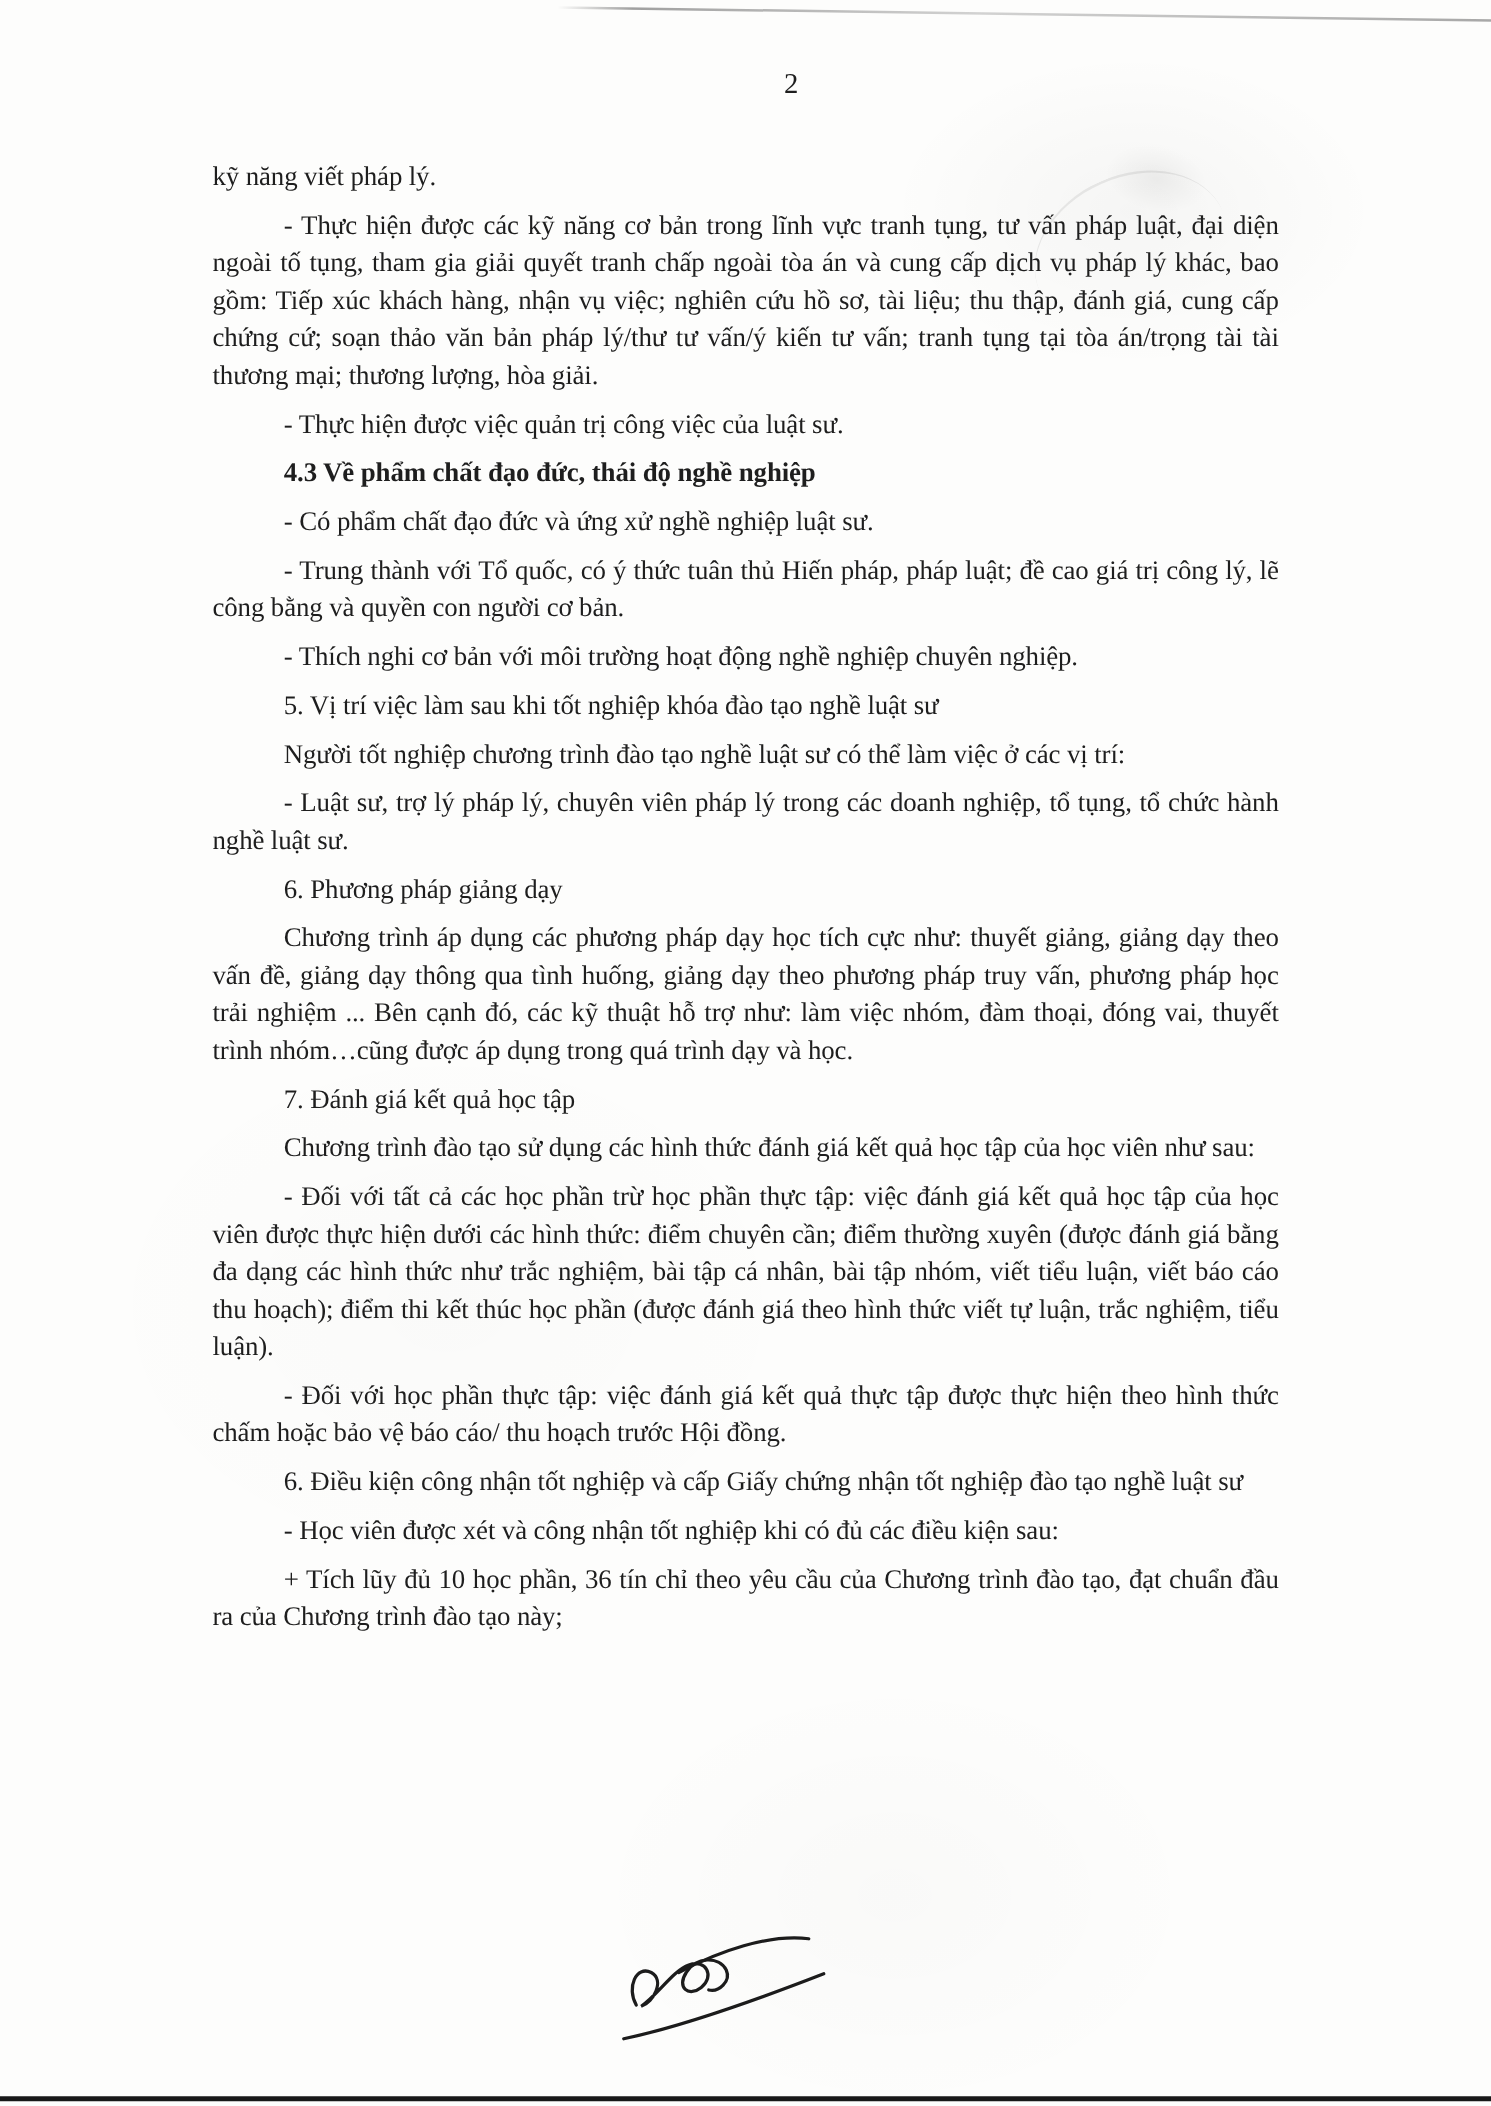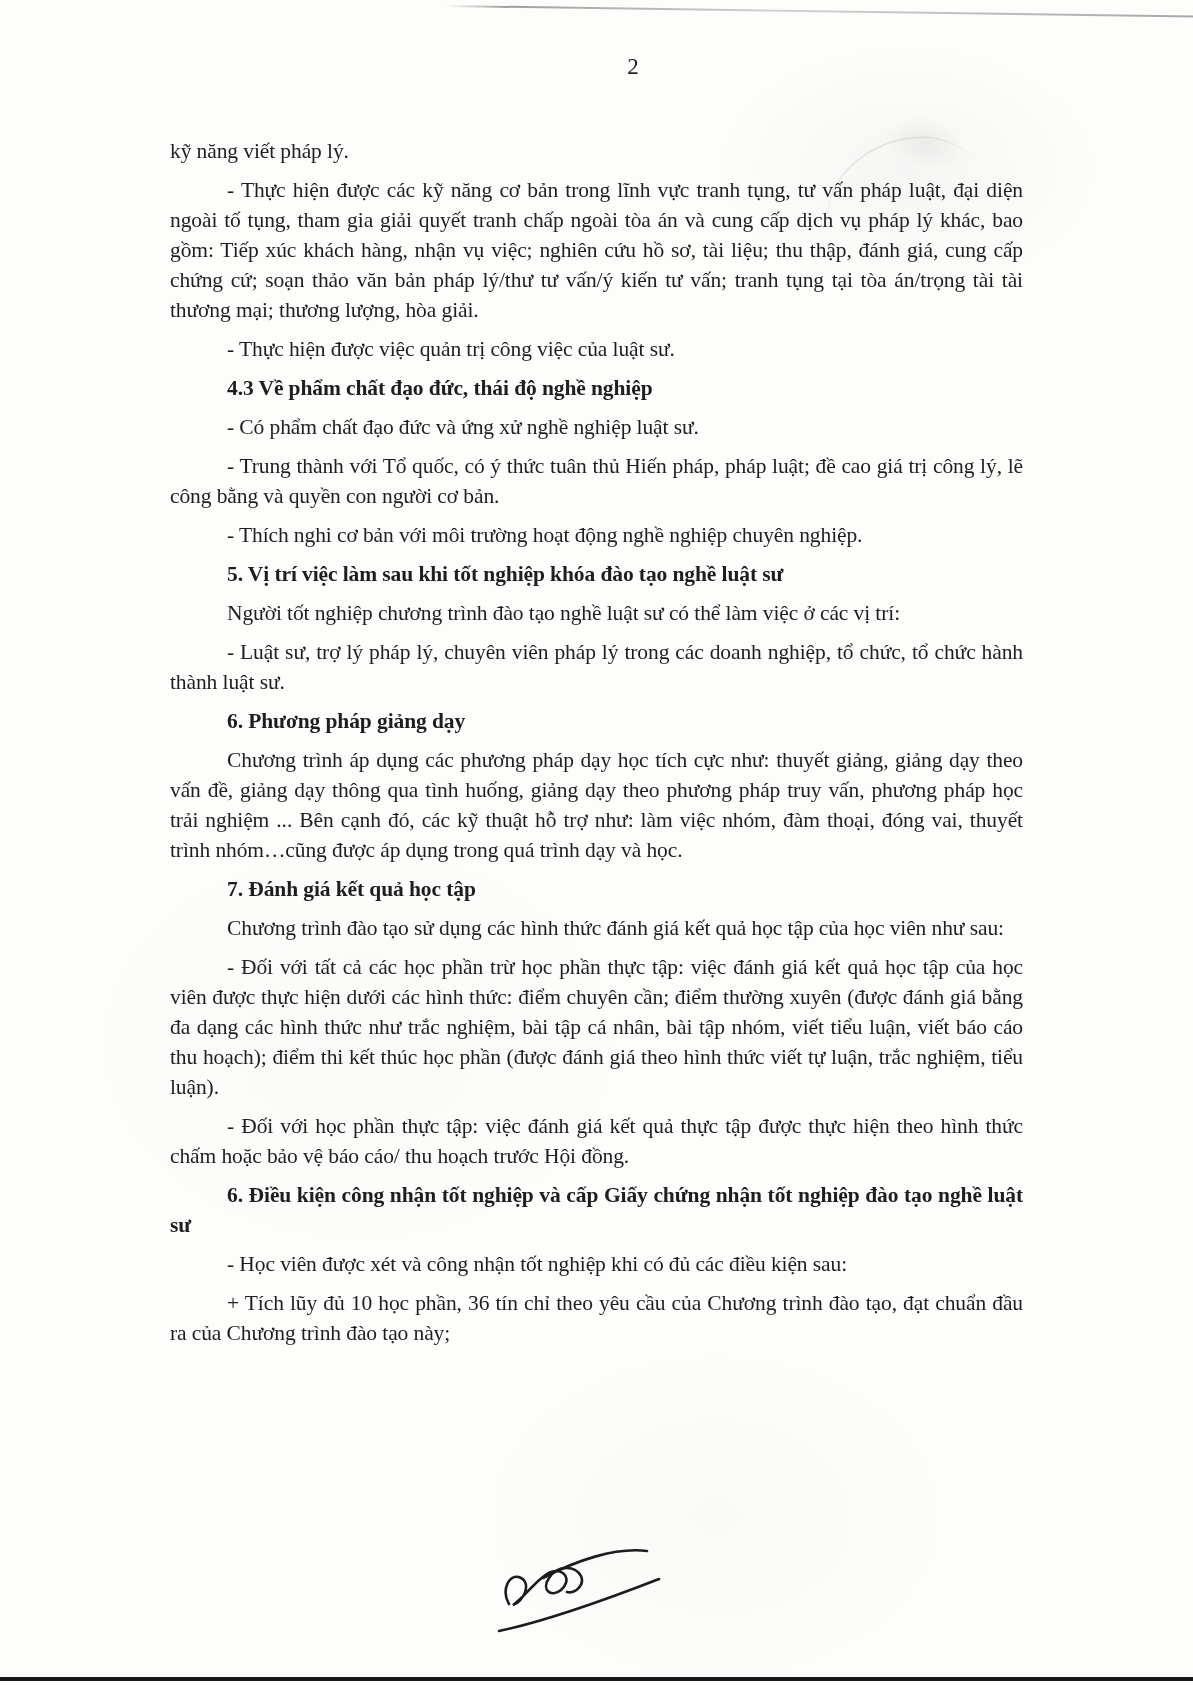--- a/index.html
+++ b/index.html
@@ -36,29 +36,29 @@
   .scan-smudge2{
     position:absolute;left:870px;top:108px;width:110px;height:70px;
     background:radial-gradient(closest-side, rgba(0,0,0,0.05), transparent 75%);
     transform:rotate(12deg);
   }
   .scan-line-bottom{
     position:absolute;left:0;top:1677px;width:1193px;height:4px;
     background:#181818;
   }
   .content{
-    position:absolute;left:170px;top:136px;width:853px;
+    position:absolute;left:170px;top:126px;width:853px;
     font-size:21.5px;line-height:30px;
     text-align:justify;
     letter-spacing:-0.1px;
   }
   .content p{margin:0 0 9px 0;text-indent:57px;}
   .content p.cont{text-indent:0;}
   .content p.gap-lg{margin-top:8px;}
-  .h-b{font-weight:bold;}
+  .h-b{font-weight:normal;}
   .h-bi{font-weight:bold;}
   .signature{
     position:absolute;left:487px;top:1532px;width:190px;height:105px;
   }
   .signature svg{width:100%;height:100%;display:block;}
 </style>
 </head>
 <body>
 
 <div class="page">
@@ -72,21 +72,21 @@
   <div class="content">
     <p class="cont">kỹ năng viết pháp lý.</p>
     <p>- Thực hiện được các kỹ năng cơ bản trong lĩnh vực tranh tụng, tư vấn pháp luật, đại diện ngoài tố tụng, tham gia giải quyết tranh chấp ngoài tòa án và cung cấp dịch vụ pháp lý khác, bao gồm: Tiếp xúc khách hàng, nhận vụ việc; nghiên cứu hồ sơ, tài liệu; thu thập, đánh giá, cung cấp chứng cứ; soạn thảo văn bản pháp lý/thư tư vấn/ý kiến tư vấn; tranh tụng tại tòa án/trọng tài tài thương mại; thương lượng, hòa giải.</p>
     <p>- Thực hiện được việc quản trị công việc của luật sư.</p>
     <p class="h-bi">4.3 Về phẩm chất đạo đức, thái độ nghề nghiệp</p>
     <p>- Có phẩm chất đạo đức và ứng xử nghề nghiệp luật sư.</p>
     <p>- Trung thành với Tổ quốc, có ý thức tuân thủ Hiến pháp, pháp luật; đề cao giá trị công lý, lẽ công bằng và quyền con người cơ bản.</p>
     <p>- Thích nghi cơ bản với môi trường hoạt động nghề nghiệp chuyên nghiệp.</p>
     <p class="h-b">5. Vị trí việc làm sau khi tốt nghiệp khóa đào tạo nghề luật sư</p>
     <p>Người tốt nghiệp chương trình đào tạo nghề luật sư có thể làm việc ở các vị trí:</p>
-    <p>- Luật sư, trợ lý pháp lý, chuyên viên pháp lý trong các doanh nghiệp, tổ chức, tổ chức hành thành luật sư.</p>
+    <p>- Luật sư, trợ lý pháp lý, chuyên viên pháp lý trong các doanh nghiệp, tổ tụng, tổ chức hành nghề luật sư.</p>
     <p class="h-b">6. Phương pháp giảng dạy</p>
     <p>Chương trình áp dụng các phương pháp dạy học tích cực như: thuyết giảng, giảng dạy theo vấn đề, giảng dạy thông qua tình huống, giảng dạy theo phương pháp truy vấn, phương pháp học trải nghiệm ... Bên cạnh đó, các kỹ thuật hỗ trợ như: làm việc nhóm, đàm thoại, đóng vai, thuyết trình nhóm…cũng được áp dụng trong quá trình dạy và học.</p>
     <p class="h-b">7. Đánh giá kết quả học tập</p>
     <p>Chương trình đào tạo sử dụng các hình thức đánh giá kết quả học tập của học viên như sau:</p>
     <p class="gap-lg">- Đối với tất cả các học phần trừ học phần thực tập: việc đánh giá kết quả học tập của học viên được thực hiện dưới các hình thức: điểm chuyên cần; điểm thường xuyên (được đánh giá bằng đa dạng các hình thức như trắc nghiệm, bài tập cá nhân, bài tập nhóm, viết tiểu luận, viết báo cáo thu hoạch); điểm thi kết thúc học phần (được đánh giá theo hình thức viết tự luận, trắc nghiệm, tiểu luận).</p>
     <p>- Đối với học phần thực tập: việc đánh giá kết quả thực tập được thực hiện theo hình thức chấm hoặc bảo vệ báo cáo/ thu hoạch trước Hội đồng.</p>
     <p class="h-b">6. Điều kiện công nhận tốt nghiệp và cấp Giấy chứng nhận tốt nghiệp đào tạo nghề luật sư</p>
     <p>- Học viên được xét và công nhận tốt nghiệp khi có đủ các điều kiện sau:</p>
     <p>+ Tích lũy đủ 10 học phần, 36 tín chỉ theo yêu cầu của Chương trình đào tạo, đạt chuẩn đầu ra của Chương trình đào tạo này;</p>
   </div>

